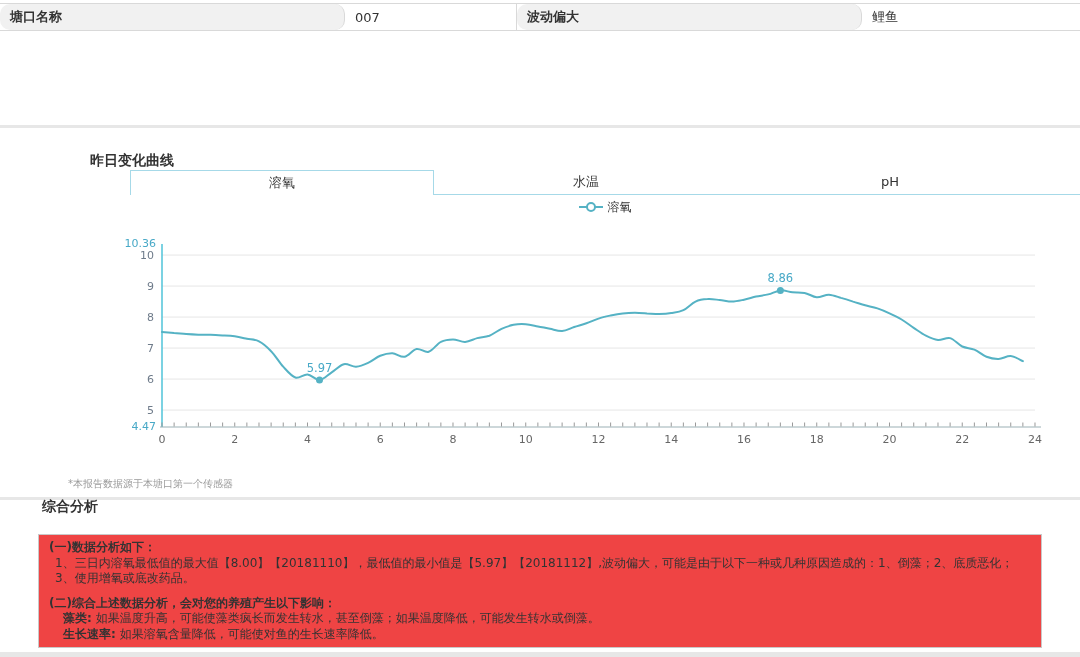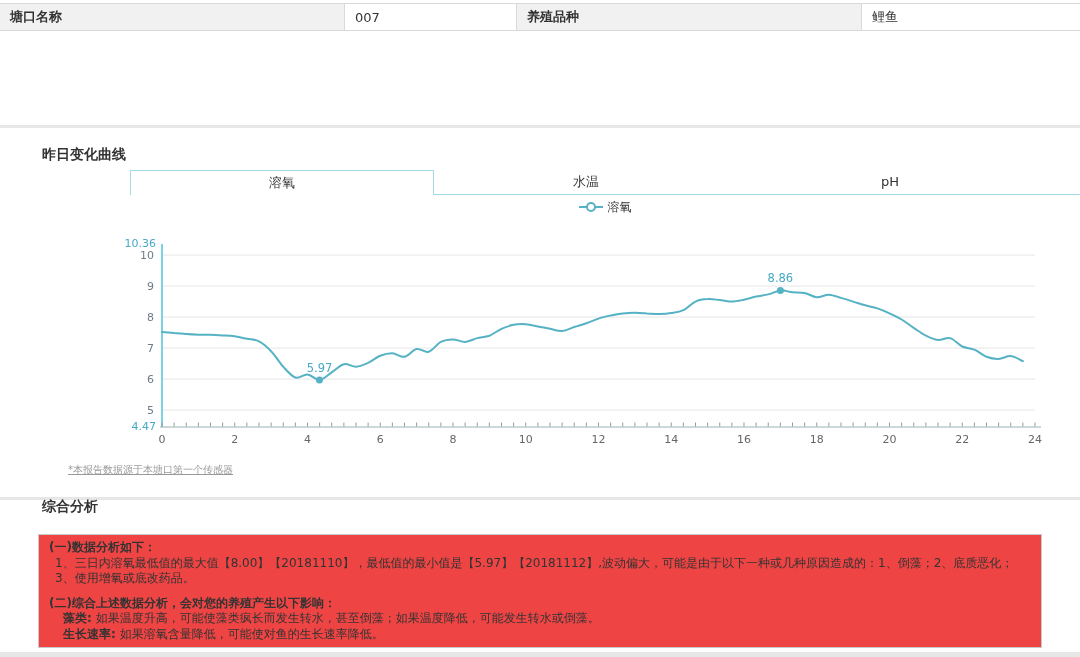--- a/index.html
+++ b/index.html
@@ -5,70 +5,70 @@
   * { margin:0; padding:0; box-sizing:border-box; }
   html,body { width:1080px; height:657px; background:#fff;
     font-family:"DejaVu Sans","Liberation Sans",sans-serif; color:#333; }
   .page { position:relative; width:1080px; height:657px; overflow:hidden; background:#fff; }
 
   
   .info-bar { position:absolute; top:3px; left:0; width:1080px; height:28px; display:flex;
     border-top:1px solid #d9d9d9; border-bottom:1px solid #d9d9d9; font-size:13px; }
   .info-cell { height:100%; display:flex; align-items:center; padding:0 10px;
     border-right:1px solid #d9d9d9; overflow:hidden; white-space:nowrap; }
-  .info-label { background:#f1f1f1; font-weight:bold; color:#333; }
+  .info-label { background:#f1f1f1; font-weight:bold; color:#333;border-radius:10px; }
   .info-value { background:#fff; color:#333; }
   .w1 { width:345px; } .w2 { width:172px; } .w3 { width:345px; } .w4 { width:218px; border-right:none;text-align:right; }
 
   .divider { position:absolute; left:0; width:1080px; height:3px; background:#e7e7e7; }
   .div1 { top:125px; } .div2 { top:497px; } .div3 { top:652px; height:5px; }
 
   .section-title { position:absolute; left:42px; font-size:14px; font-weight:bold; color:#333; }
-  .t-curve { top:146px; }
+  .t-curve { top:152px;margin-left:48px; }
   .t-analysis { top:498px; }
 
   
   .tab-underline { position:absolute; left:130px; top:194px; width:950px; height:1px; background:#a6d9e8; }
   .tab { position:absolute; top:170px; width:304px; height:25px; line-height:24px;
     text-align:center; font-size:13px; color:#333; cursor:pointer; }
   .tab-active { left:130px; background:#fff; border:1px solid #a6d9e8; border-bottom:none; z-index:2; height:25px; }
   .tab-2 { left:434px; } .tab-3 { left:738px; }
 
   
   .legend { position:absolute; left:540px; top:199px; width:130px; height:16px;
     display:flex; align-items:center; justify-content:center; gap:5px; cursor:pointer; }
   .legend-icon { position:relative; width:24px; height:10px; }
   .legend-icon .l-line { position:absolute; left:0; top:4px; width:24px; height:2px; background:#55b2c4; }
   .legend-icon .l-circle { position:absolute; left:7px; top:0; width:10px; height:10px;
     border:2px solid #55b2c4; border-radius:50%; background:#fff; }
   .legend-text { font-size:12px; color:#333; }
 
   .chart-wrap { position:absolute; left:0; top:230px; width:1080px; height:227px; }
 
-  .footnote { position:absolute; left:68px; top:463px; font-size:10px; color:#999;text-decoration:underline; }
+  .footnote { position:absolute; left:68px; top:477px; font-size:10px; color:#999; }
 
   
   .analysis-box { position:absolute; left:38px; top:534px; width:1004px; height:114px;
     border:1px solid #c9c9c9; background:#ef4444; padding:5px 10px; font-size:12px;
     line-height:15.5px; color:#333; overflow:hidden; }
   .a-heading { font-weight:bold; }
   .a-line { margin-left:6px; }
   .a-gap { height:9px; }
   .a-item { margin-left:14px; }
   .a-item b { font-weight:bold; }
 </style>
 </head>
 <body>
 
 <div class="page">
 
   <div class="info-bar">
     <div class="info-cell info-label w1">塘口名称</div>
     <div class="info-cell info-value w2">007</div>
-    <div class="info-cell info-label w3">养殖品种</div>
+    <div class="info-cell info-label w3">波动偏大</div>
     <div class="info-cell info-value w4">鲤鱼</div>
   </div>
 
   <div class="divider div1"></div>
 
   <div class="section-title t-curve">昨日变化曲线</div>
 
   <div class="tab-underline"></div>
   <div class="tab tab-active">溶氧</div>
   <div class="tab tab-2">水温</div>

